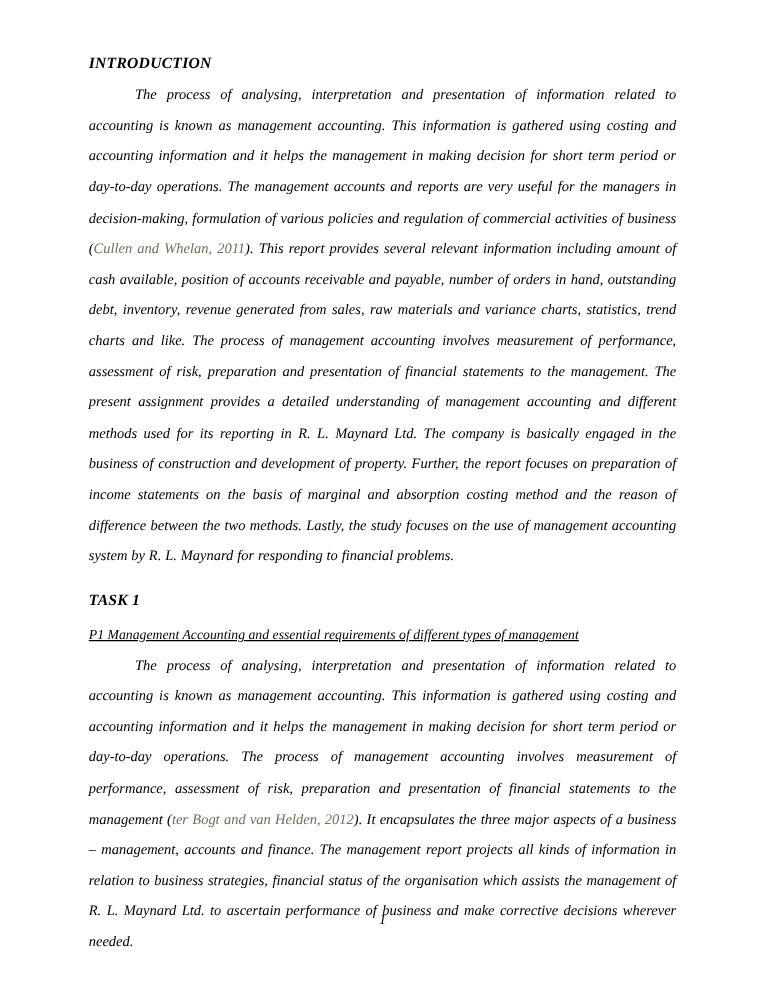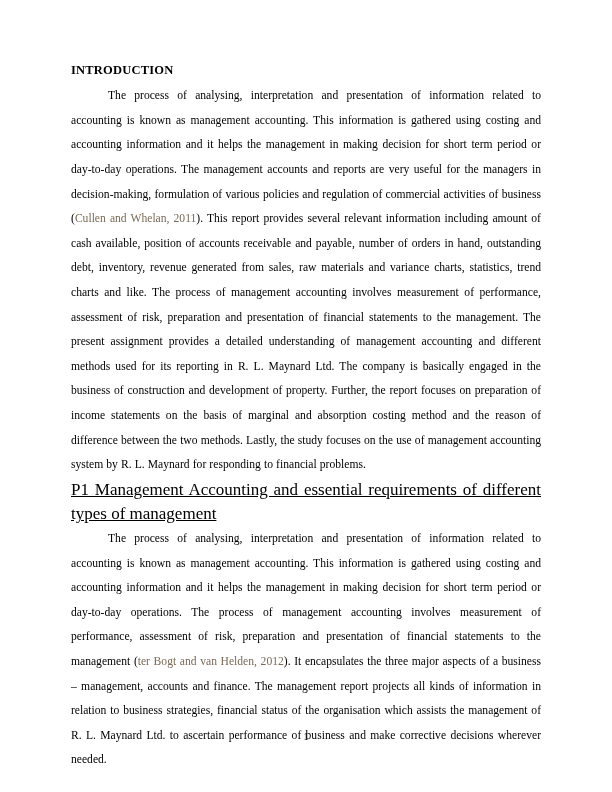--- a/index.html
+++ b/index.html
@@ -12,21 +12,22 @@
     background: #ffffff;
     font-family: "Liberation Serif", serif;
     color: #000000;
     overflow: hidden;
   }
   .page {
     position: relative;
     width: 612px;
     height: 792px;
     box-sizing: border-box;
-    padding: 62px 71px 0 71px;
+    padding: 42px 71px 0 71px;
+    font-style: italic;
   }
   h1.section-heading {
     font-size: 12.5px;
     font-weight: bold;
     margin: 0 0 6px 0;
     letter-spacing: 0.2px;
     line-height: 1.3;
   }
   h1.section-heading.task {
     margin-top: 14px;
@@ -37,21 +38,21 @@
     line-height: 24.6px;
     text-align: justify;
     margin: 0;
     text-indent: 37px;
     word-spacing: 0.2px;
   }
   p.body-par.cont {
     text-indent: 37px;
   }
   .subheading {
-    font-size: 17px;
+    font-size: 11px;
     line-height: 24.6px;
     text-decoration: underline;
     text-align: justify;
     margin: 0 0 0 0;
     padding-left: 0;
   }
   .subheading .line2 {
     display: block;
     padding-left: 37px;
     text-decoration: underline;
@@ -72,20 +73,21 @@
 </style>
 </head>
 <body>
 
 <div class="page">
 
   <h1 class="section-heading">INTRODUCTION</h1>
 
   <p class="body-par"><span>The process of analysing, interpretation and presentation of information related to accounting is known as management accounting. This information is gathered using costing and accounting information and it helps the management in making decision for short term period or day-to-day operations. The management accounts and reports are very useful for the managers in decision-making, formulation of various policies and regulation of commercial activities of business (</span><span class="cite">Cullen and Whelan, 2011</span><span>). This report provides several relevant information including amount of cash available, position of accounts receivable and payable, number of orders in hand, outstanding debt, inventory, revenue generated from sales, raw materials and variance charts, statistics, trend charts and like. The process of management accounting involves measurement of performance, assessment of risk, preparation and presentation of financial statements to the management. The present assignment provides a detailed understanding of management accounting and different methods used for its reporting in R. L. Maynard Ltd. The company is basically engaged in the business of construction and development of property. Further, the report focuses on preparation of income statements on the basis of marginal and absorption costing method and the reason of difference between the two methods. Lastly, the study focuses on the use of management accounting system by R. L. Maynard for responding to financial problems.</span></p>
 
+  <h1 class="section-heading task">TASK 1</h1>
 
   <div class="subheading"><span>P1 Management Accounting and essential requirements of different types of management</span></div>
 
   <p class="body-par cont"><span>The process of analysing, interpretation and presentation of information related to accounting is known as management accounting. This information is gathered using costing and accounting information and it helps the management in making decision for short term period or day-to-day operations. The process of management accounting involves measurement of performance, assessment of risk, preparation and presentation of financial statements to the management (</span><span class="cite">ter Bogt and van Helden, 2012</span><span>). It encapsulates the three major aspects of a business – management, accounts and finance. The management report projects all kinds of information in relation to business strategies, financial status of the organisation which assists the management of R. L. Maynard Ltd. to ascertain performance of business and make corrective decisions wherever needed.</span></p>
 
   <div class="page-number">1</div>
 
 </div>
 
 </body></html>

